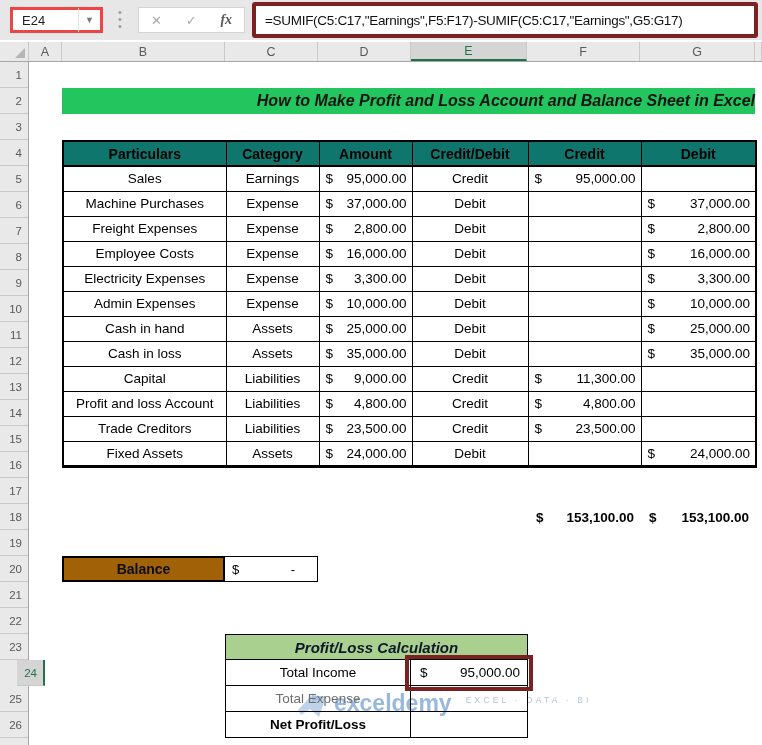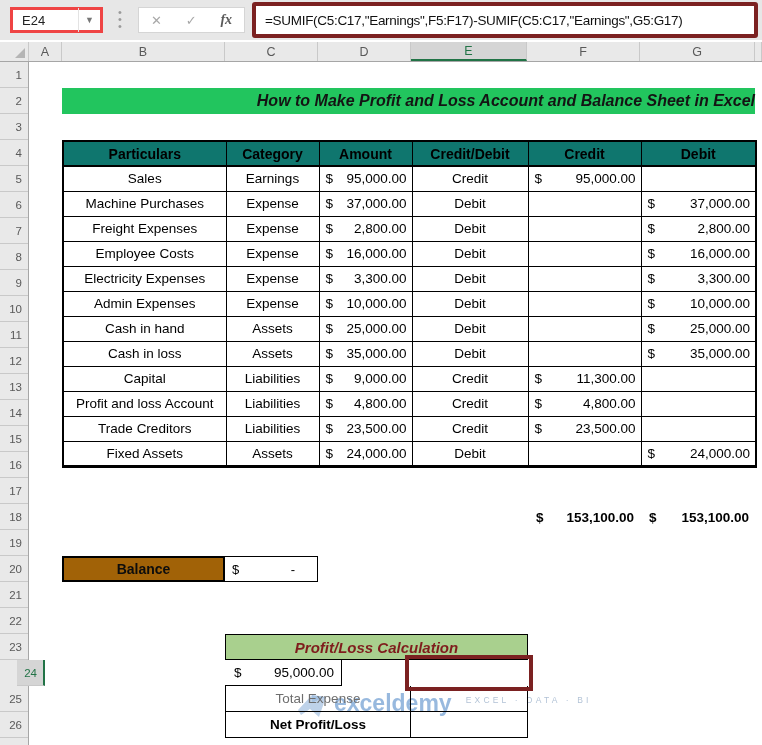--- a/index.html
+++ b/index.html
@@ -73,21 +73,21 @@
   .watermark { position:absolute; left:296px; top:692px; display:flex; align-items:flex-start; gap:4px;
                opacity:.8; z-index:1; }
   .wm-txt { display:flex; }
   .wm-brand { font-size:23px; font-weight:bold; color:#7fa8d7; line-height:22px; letter-spacing:0; }
   .wm-tag { font-size:8.5px; color:#9fb4cc; letter-spacing:3.2px; margin-top:3px; padding-left:14px; }
 
   
   .calc { position:absolute; left:225px; top:634px; width:303px; z-index:2; }
   .calc .c-hdr { width:100%; height:26px; background:#a9d08e; border:1.5px solid #000;
                  display:flex; align-items:center; justify-content:center;
-                 font-size:15px; font-weight:bold; font-style:italic; color:#7f1d1d; }
+                 font-size:15px; font-weight:bold; font-style:italic; color:#0f172a; }
   .calc .c-row { display:flex; width:100%; height:26px; }
   .calc .c-label { width:186px; border:1.5px solid #000; border-top:none; display:flex; align-items:center;
                    justify-content:center; font-size:13.5px; background:transparent; }
   .calc .c-val { width:117px; border:1.5px solid #000; border-top:none; border-left:none;
                  display:flex; justify-content:space-between; align-items:center;
                  font-size:13.5px; padding:0 7px 0 9px; background:transparent; }
   .calc .c-label.muted { color:#6e6e6e; }
   .calc .c-label.strong { font-weight:bold; }
 
   
@@ -498,20 +498,23 @@
       <span class="wm-brand">exceldemy</span>
       <span class="wm-tag">EXCEL · DATA · BI</span>
     </div>
   </div>
 
   <div class="calc">
     <div class="c-hdr">
       <span>Profit/Loss Calculation</span>
     </div>
     <div class="c-row">
+      <div class="c-label">
+          <span>Total Income</span>
+        </div>
       <div class="c-val">
         <span>$</span>
         <span>95,000.00</span>
       </div>
     </div>
     <div class="c-row">
       <div class="c-label muted">
           <span>Total Expense</span>
         </div>
       <div class="c-val">

